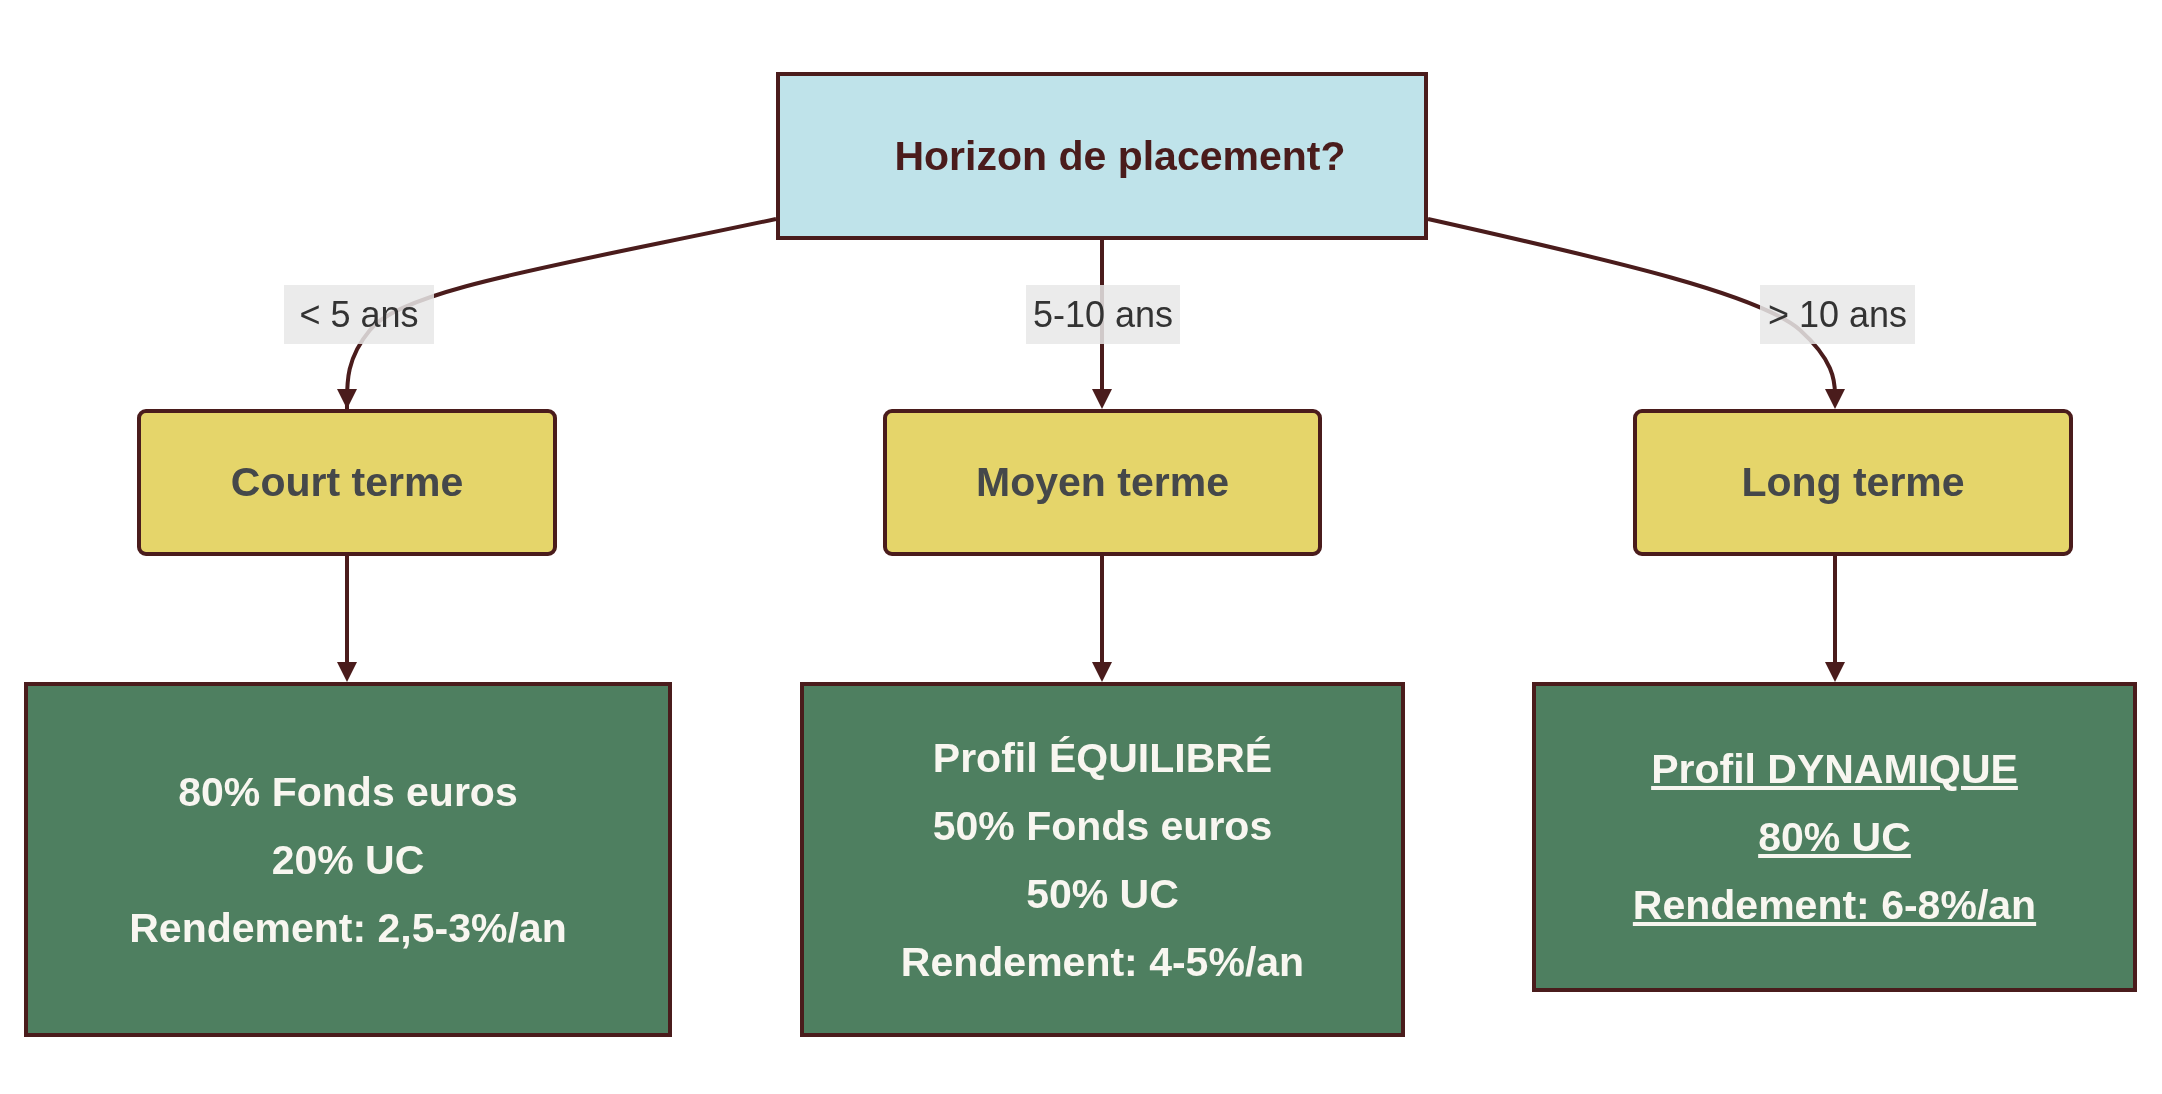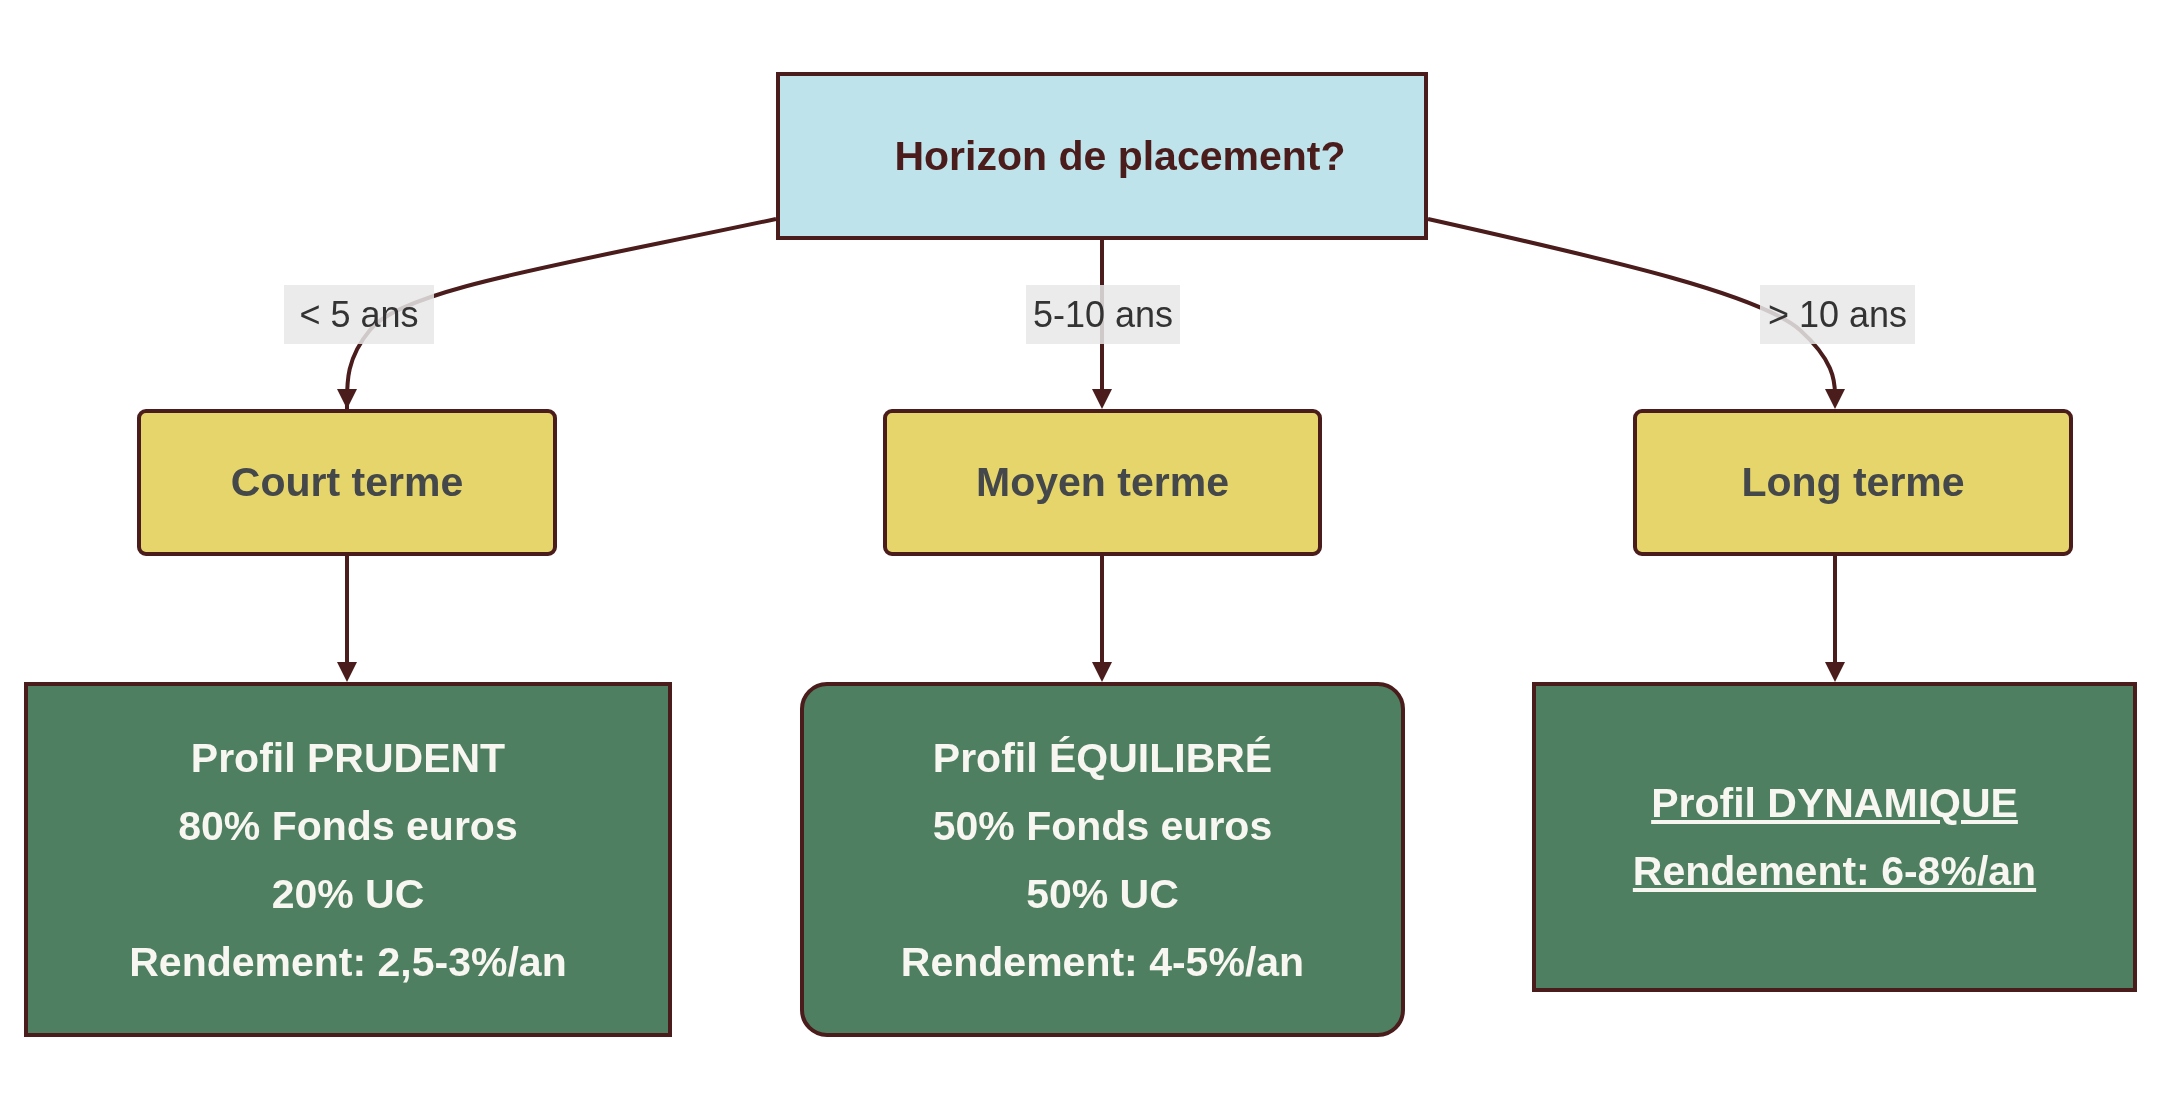--- a/index.html
+++ b/index.html
@@ -56,27 +56,27 @@
   <span>Court terme</span>
 </div>
 <div class="node mid" style="left:883px;top:409px;width:439px;height:147px;">
   <span>Moyen terme</span>
 </div>
 <div class="node mid" style="left:1633px;top:409px;width:440px;height:147px;">
   <span>Long terme</span>
 </div>
 
 <div class="node leaf" style="left:24px;top:682px;width:648px;height:355px;">
-  <div>Profil PRUDENT</div>
   <div>80% Fonds euros</div>
   <div>20% UC</div>
   <div>Rendement: 2,5-3%/an</div>
 </div>
-<div class="node leaf" style="left:800px;top:682px;width:605px;height:355px;border-radius:27px;">
+<div class="node leaf" style="left:800px;top:682px;width:605px;height:355px;">
   <div>Profil ÉQUILIBRÉ</div>
   <div>50% Fonds euros</div>
   <div>50% UC</div>
   <div>Rendement: 4-5%/an</div>
 </div>
 <div class="node leaf" style="left:1532px;top:682px;width:605px;height:310px;text-decoration:underline;">
   <div>Profil DYNAMIQUE</div>
+  <div>80% UC</div>
   <div>Rendement: 6-8%/an</div>
 </div>
 
 </body></html>

